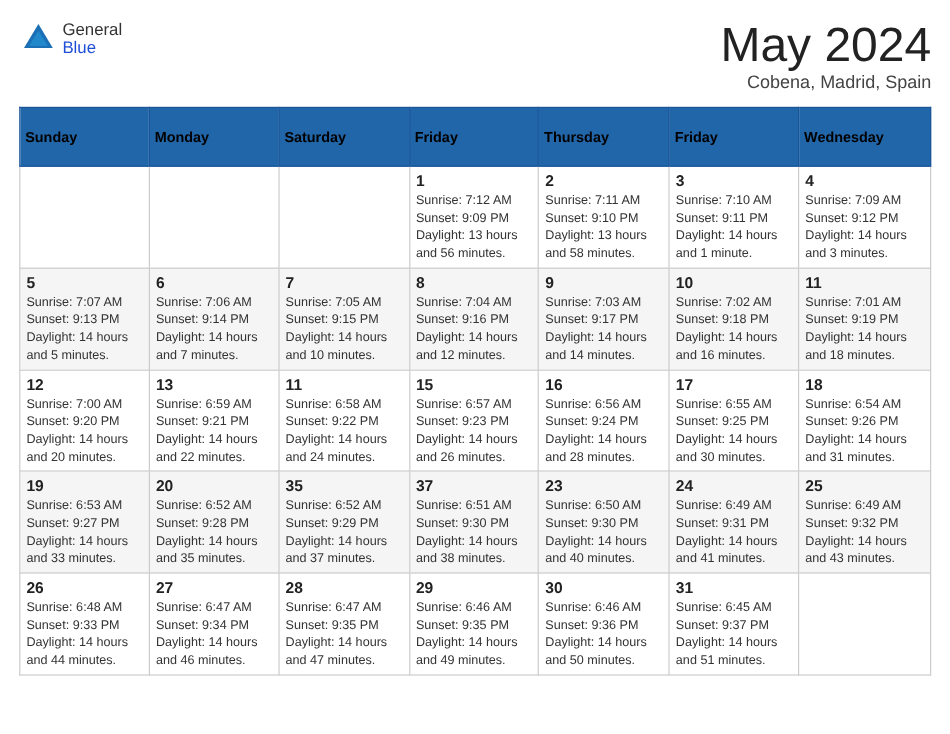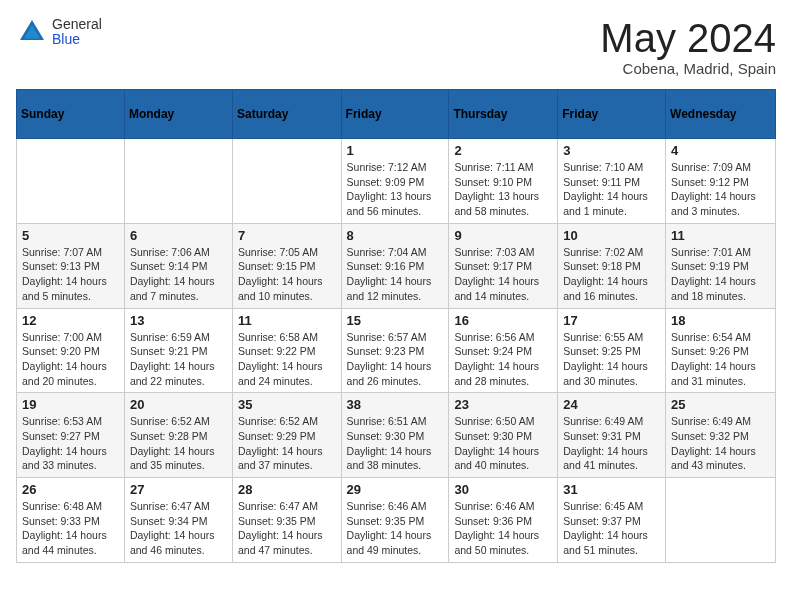--- a/index.html
+++ b/index.html
@@ -207,21 +207,21 @@
         </td>
         <td>
           <div class="day-num">20</div>
           <div class="day-info">Sunrise: 6:52 AM<br>Sunset: 9:28 PM<br>Daylight: 14 hours and 35 minutes.</div>
         </td>
         <td>
           <div class="day-num">35</div>
           <div class="day-info">Sunrise: 6:52 AM<br>Sunset: 9:29 PM<br>Daylight: 14 hours and 37 minutes.</div>
         </td>
         <td>
-          <div class="day-num">38</div>
+          <div class="day-num">37</div>
           <div class="day-info">Sunrise: 6:51 AM<br>Sunset: 9:30 PM<br>Daylight: 14 hours and 38 minutes.</div>
         </td>
         <td>
           <div class="day-num">23</div>
           <div class="day-info">Sunrise: 6:50 AM<br>Sunset: 9:30 PM<br>Daylight: 14 hours and 40 minutes.</div>
         </td>
         <td>
           <div class="day-num">24</div>
           <div class="day-info">Sunrise: 6:49 AM<br>Sunset: 9:31 PM<br>Daylight: 14 hours and 41 minutes.</div>
         </td>

